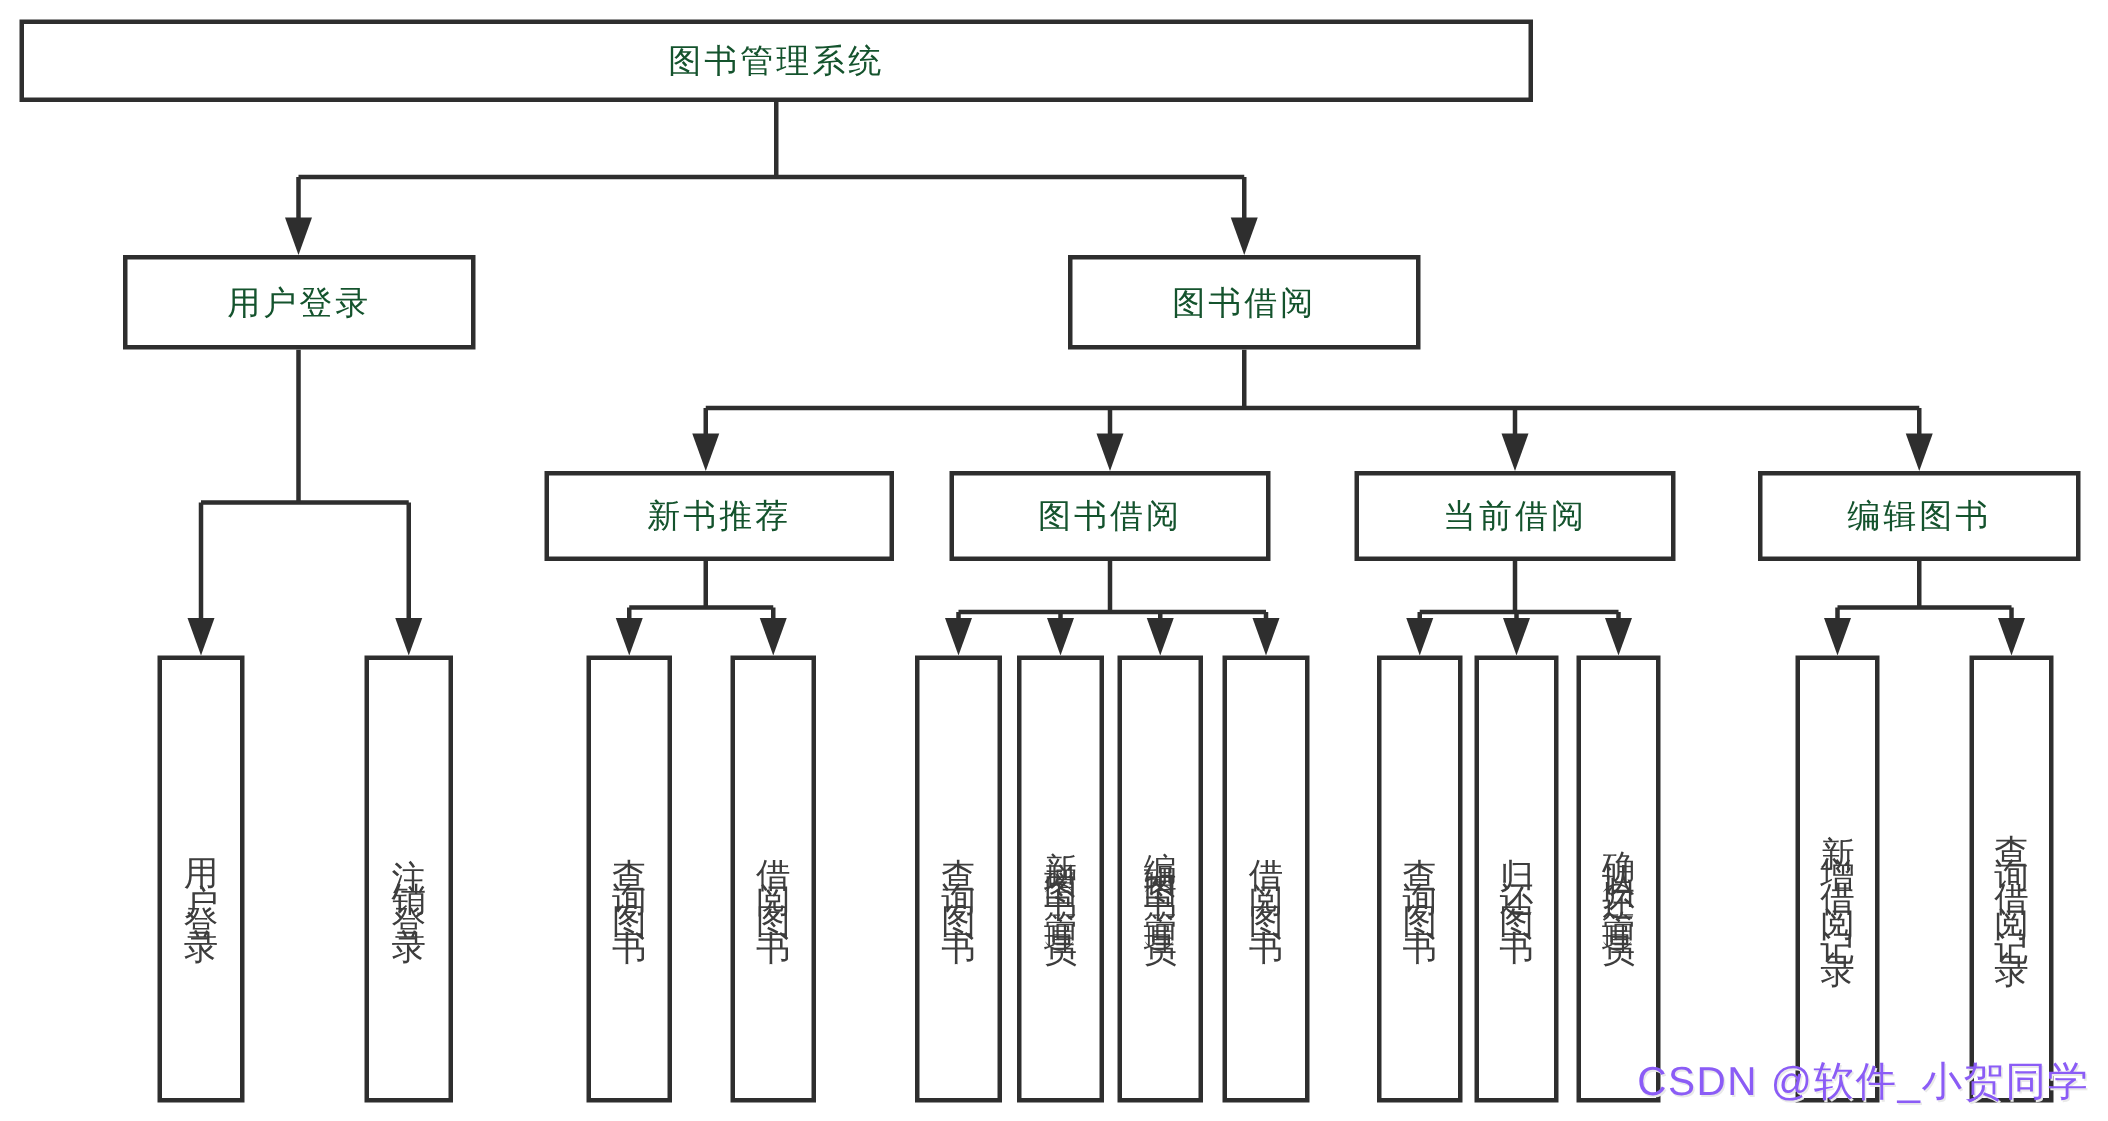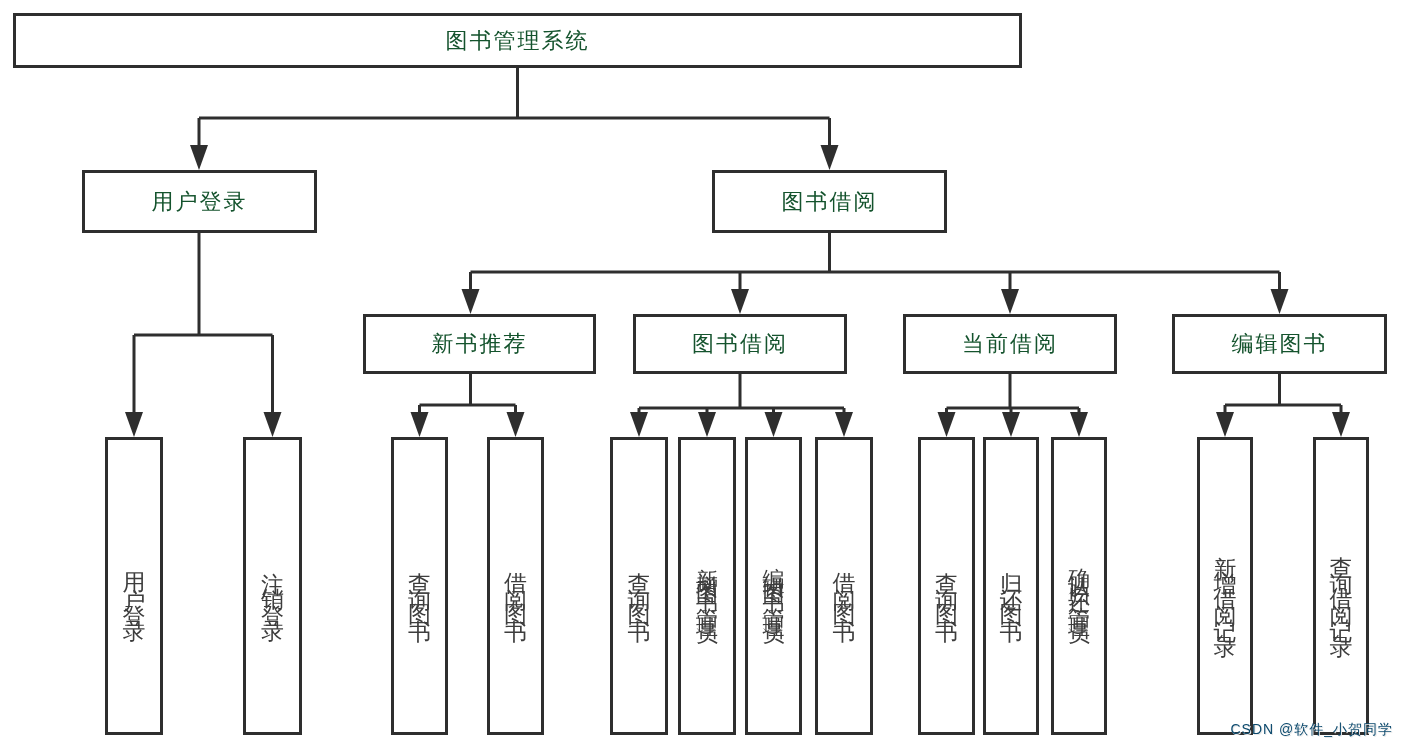--- a/index.html
+++ b/index.html
@@ -12,21 +12,21 @@
     position:absolute;box-sizing:border-box;border:3px solid #2e2e2e;background:#ffffff;
     display:flex;align-items:center;justify-content:center;
   }
   .lbl{font-size:22px;color:#14532d;letter-spacing:2px;white-space:nowrap;text-align:center;}
   .vlbl{
     writing-mode:vertical-rl;text-orientation:mixed;
     font-size:23px;color:#3d3d3d;letter-spacing:16px;line-height:1;white-space:nowrap;
   }
   .vlbl.long{font-size:22px;letter-spacing:8px;}
   #watermark{
-    position:absolute;right:12px;bottom:8px;font-size:14px;color:#0c4a6e;letter-spacing:1px;
+    position:absolute;right:12px;bottom:8px;font-size:27px;color:#8b5cf6;letter-spacing:1px;
     text-shadow:1px 1px 0 #e9e9e9;
     margin-left:47px;
   }
 </style>
 </head>
 <body>
 
 <div id="stage">
 
   <svg id="connectors" viewBox="0 0 1405 747" xmlns="http://www.w3.org/2000/svg">

